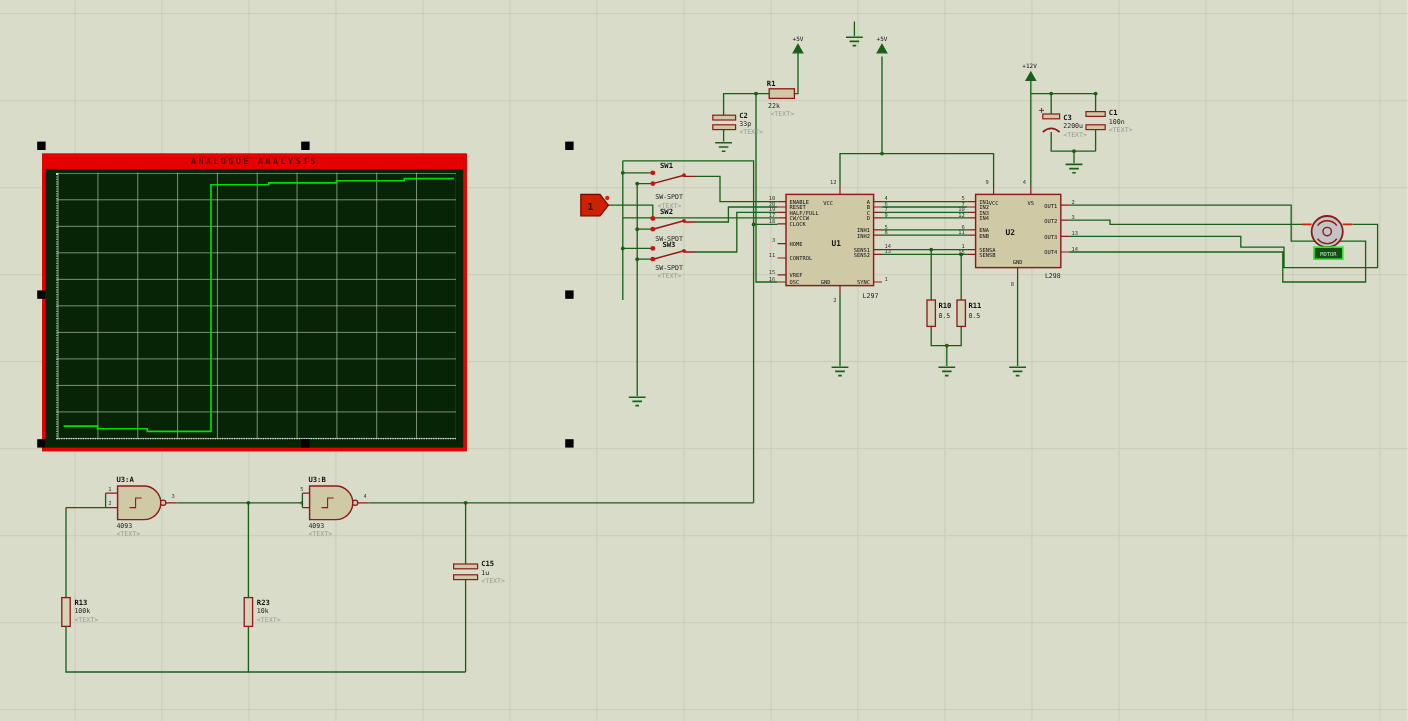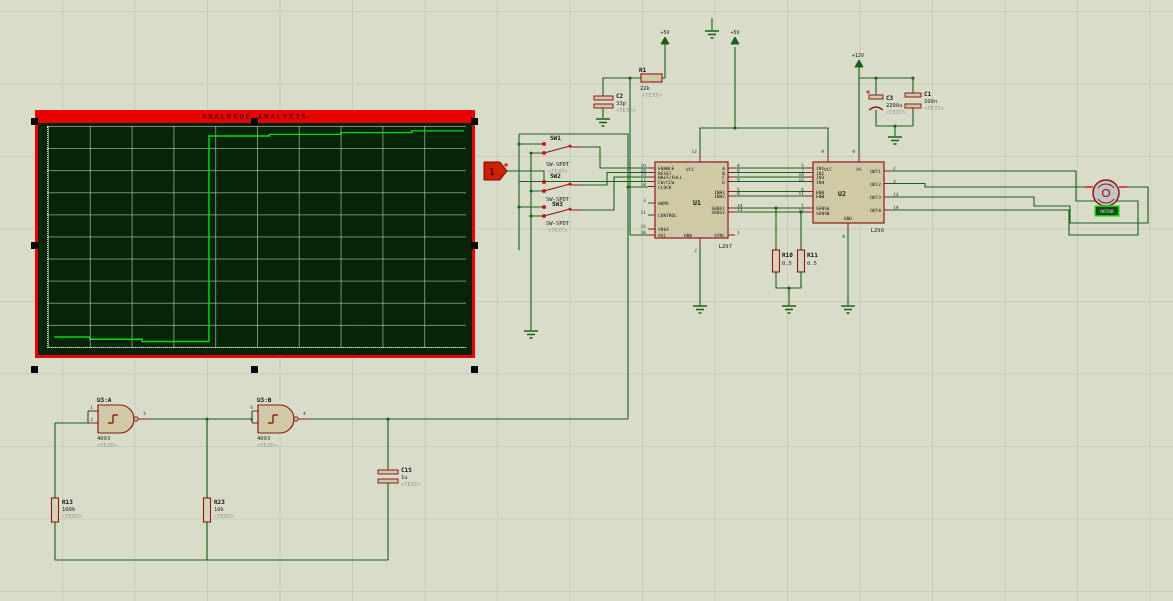--- a/index.html
+++ b/index.html
@@ -8,21 +8,21 @@
     background-color:#dadcca;
     background-image:
       linear-gradient(to right,#c9cbb9 1px,transparent 1px),
       linear-gradient(to bottom,#c9cbb9 1px,transparent 1px);
     background-size:72.5px 72.5px;
     background-position:62px 11px;
     font-family:"DejaVu Sans Mono",monospace;
   }
   #schem{position:absolute;left:0;top:0;}
   
-  .graph{position:absolute;left:35px;top:110px;width:440px;height:248px;
+  .graph{position:absolute;left:35px;top:128px;width:354px;height:248px;
     background:#082406;border:3px solid #e60000;box-sizing:border-box;}
   .graph-title{height:10px;line-height:10px;background:#e60000;color:#5c0000;
     font:bold 7px "DejaVu Sans Mono",monospace;letter-spacing:2px;text-align:center;overflow:hidden;}
   .plot{position:absolute;left:9px;top:13px;right:6px;bottom:7px;
     border-left:1px dotted #d2e2d2;border-bottom:1px dotted #d2e2d2;
     background-image:
       linear-gradient(to right,rgba(185,200,185,.65) 1px,transparent 1px),
       linear-gradient(to bottom,rgba(185,200,185,.65) 1px,transparent 1px);
     background-size:10% 10%;}
   .trace-svg{position:absolute;left:0;top:0;width:100%;height:100%;}

